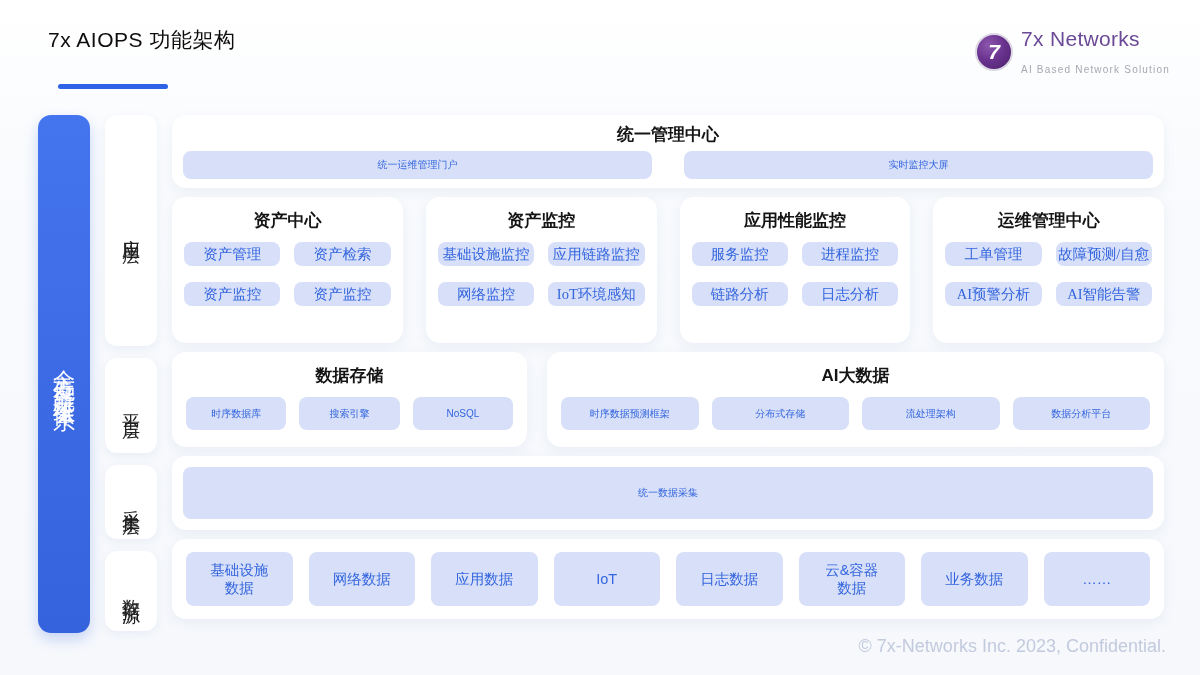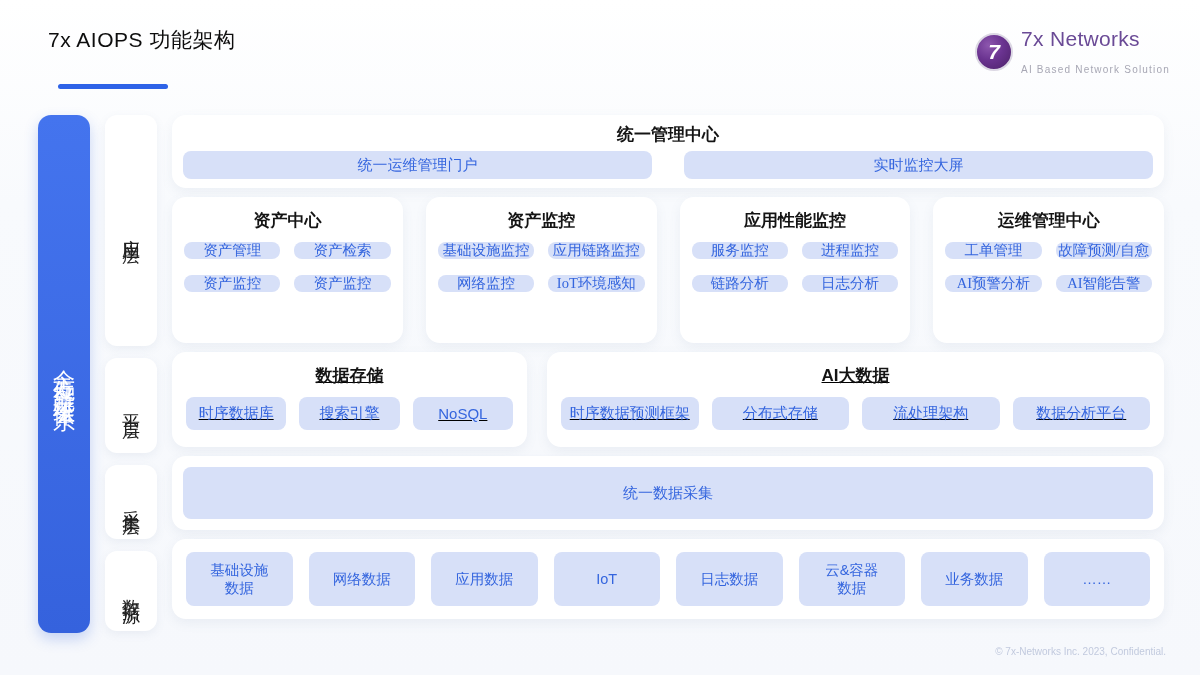--- a/index.html
+++ b/index.html
@@ -56,47 +56,47 @@
   .content{flex:1;display:flex;flex-direction:column;gap:9px;}
   .card{
     background:#ffffff;border-radius:14px;
     box-shadow:0 4px 12px rgba(100,120,160,.09);
     box-sizing:border-box;
   }
   .card-title{text-align:center;font-size:17px;font-weight:600;color:#141414;}
   .chip{
     background:#d7e0f8;color:#3465de;border-radius:8px;
     display:flex;align-items:center;justify-content:center;
-    font-size:15px;white-space:nowrap;
+    font-size:10px;white-space:nowrap;
   }
   
   .row1{height:73px;flex:none;padding:8px 11px 9px;display:flex;flex-direction:column;}
   .row1 .card-title{line-height:24px;}
   .row1-btns{display:flex;gap:32px;margin-top:4px;flex:1;}
   .row1-btns .chip{flex:1;}
   
   .row2{height:146px;flex:none;display:flex;gap:23px;}
   .row2 .card{flex:1;padding:12px 12px 0;display:flex;flex-direction:column;font-family:Liberation Serif, serif;}
   .grid2{margin-top:10px;display:grid;grid-template-columns:1fr 1fr;gap:16px 14px;}
-  .grid2 .chip{height:17px;font-size:14.5px;}
-  
-  .row3{height:95px;flex:none;display:flex;gap:20px;text-decoration:underline;}
+  .grid2 .chip{height:24px;font-size:14.5px;}
+  
+  .row3{height:95px;flex:none;display:flex;gap:20px;}
   .row3 .card{padding:12px 14px 0;display:flex;flex-direction:column;}
   .card-storage{width:355px;flex:none;}
   .card-ai{flex:1;}
   .row3-btns{display:flex;gap:13px;margin-top:10px;}
   .row3-btns .chip{flex:1;height:33px;}
   
   .row4{height:74px;flex:none;padding:11px;}
   .row4 .chip{width:100%;height:100%;}
   
   .row5{height:80px;flex:none;padding:13px 14px;display:flex;gap:16px;}
   .row5 .chip{flex:1;font-size:14.5px;white-space:pre-line;text-align:center;line-height:1.25;}
   
-  .footer{position:absolute;right:34px;bottom:18px;font-size:10px;color:#c2cade;}
+  .footer{position:absolute;right:34px;bottom:18px;font-size:18px;color:#c2cade;}
 </style>
 </head>
 <body>
 
 <div class="page-title">7x AIOPS 功能架构</div>
 <div class="title-underline"></div>
 
 <div class="logo">
   <div class="logo-circle">7</div>
   <div class="logo-text">

